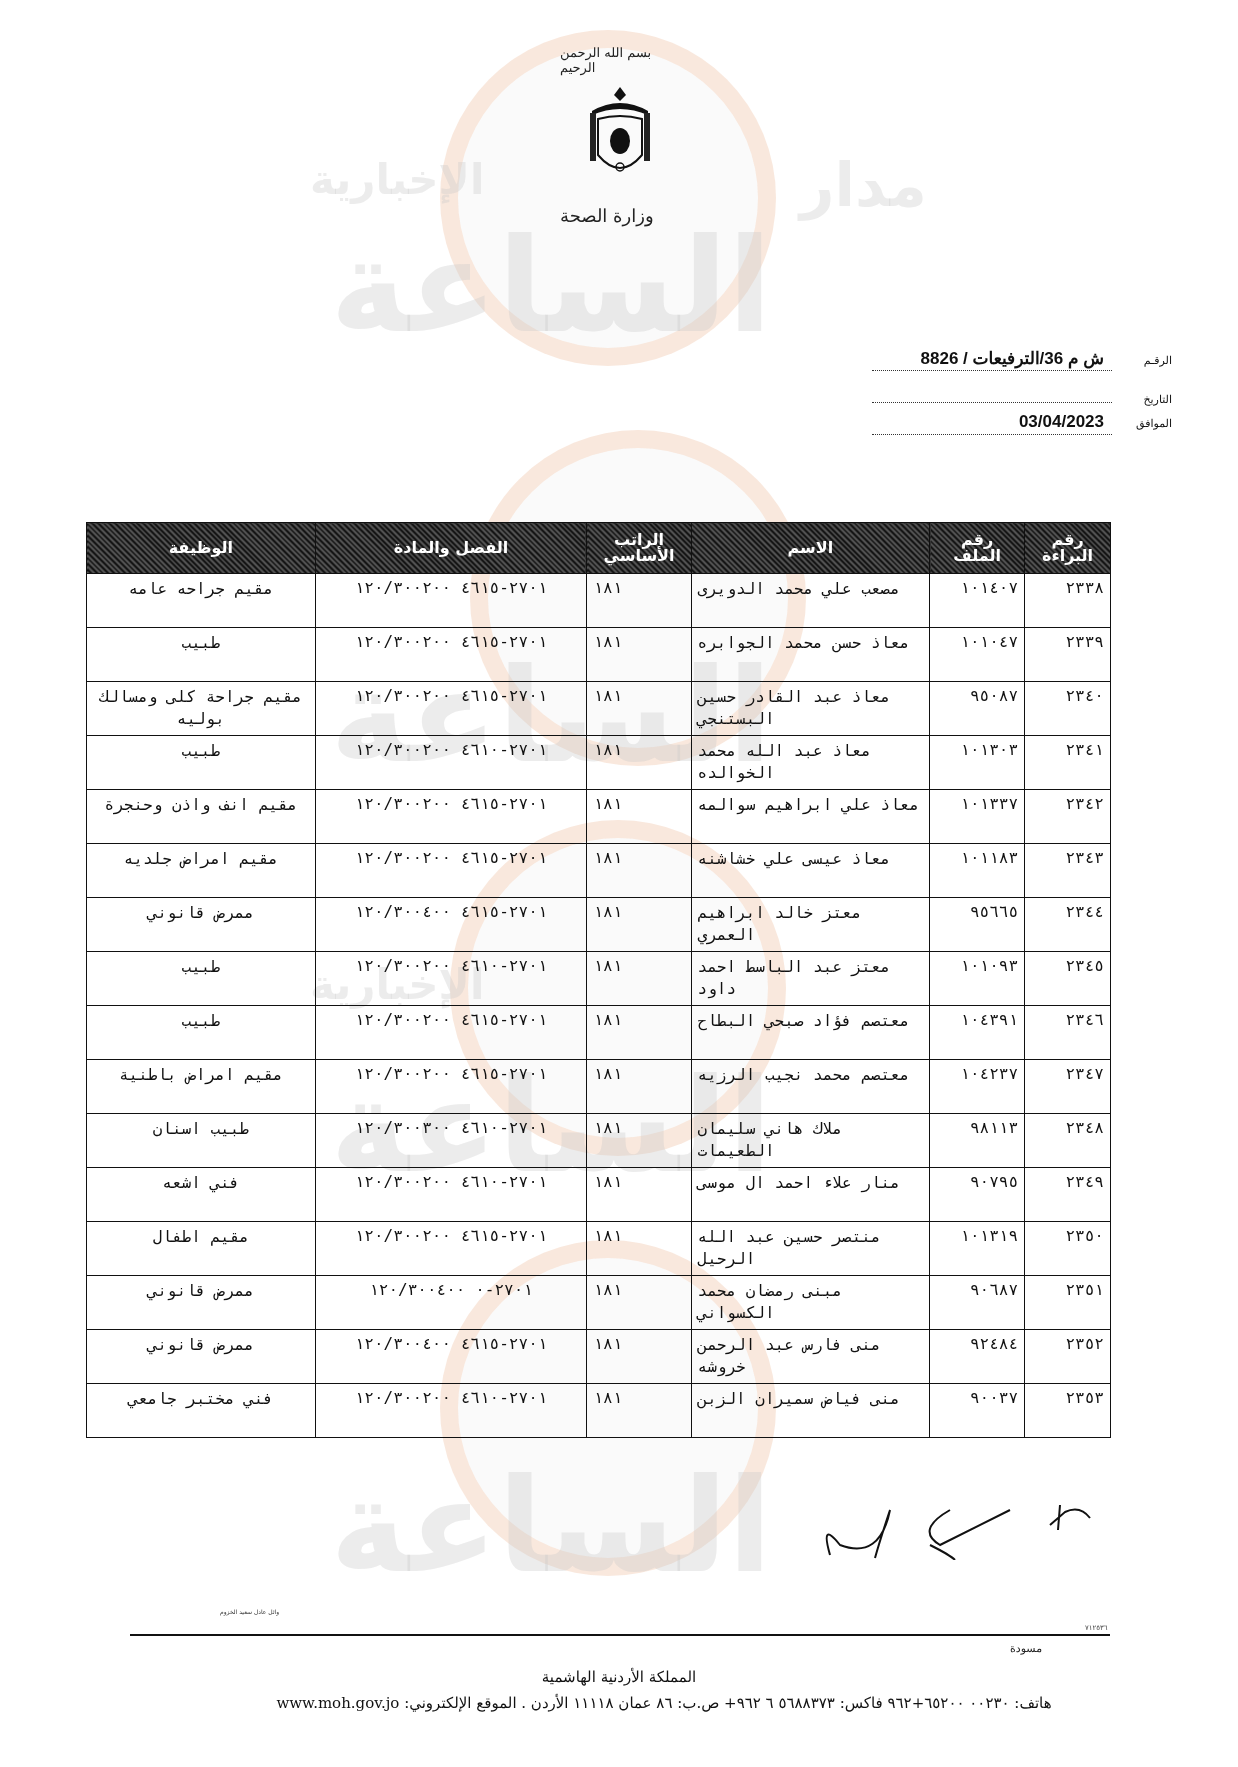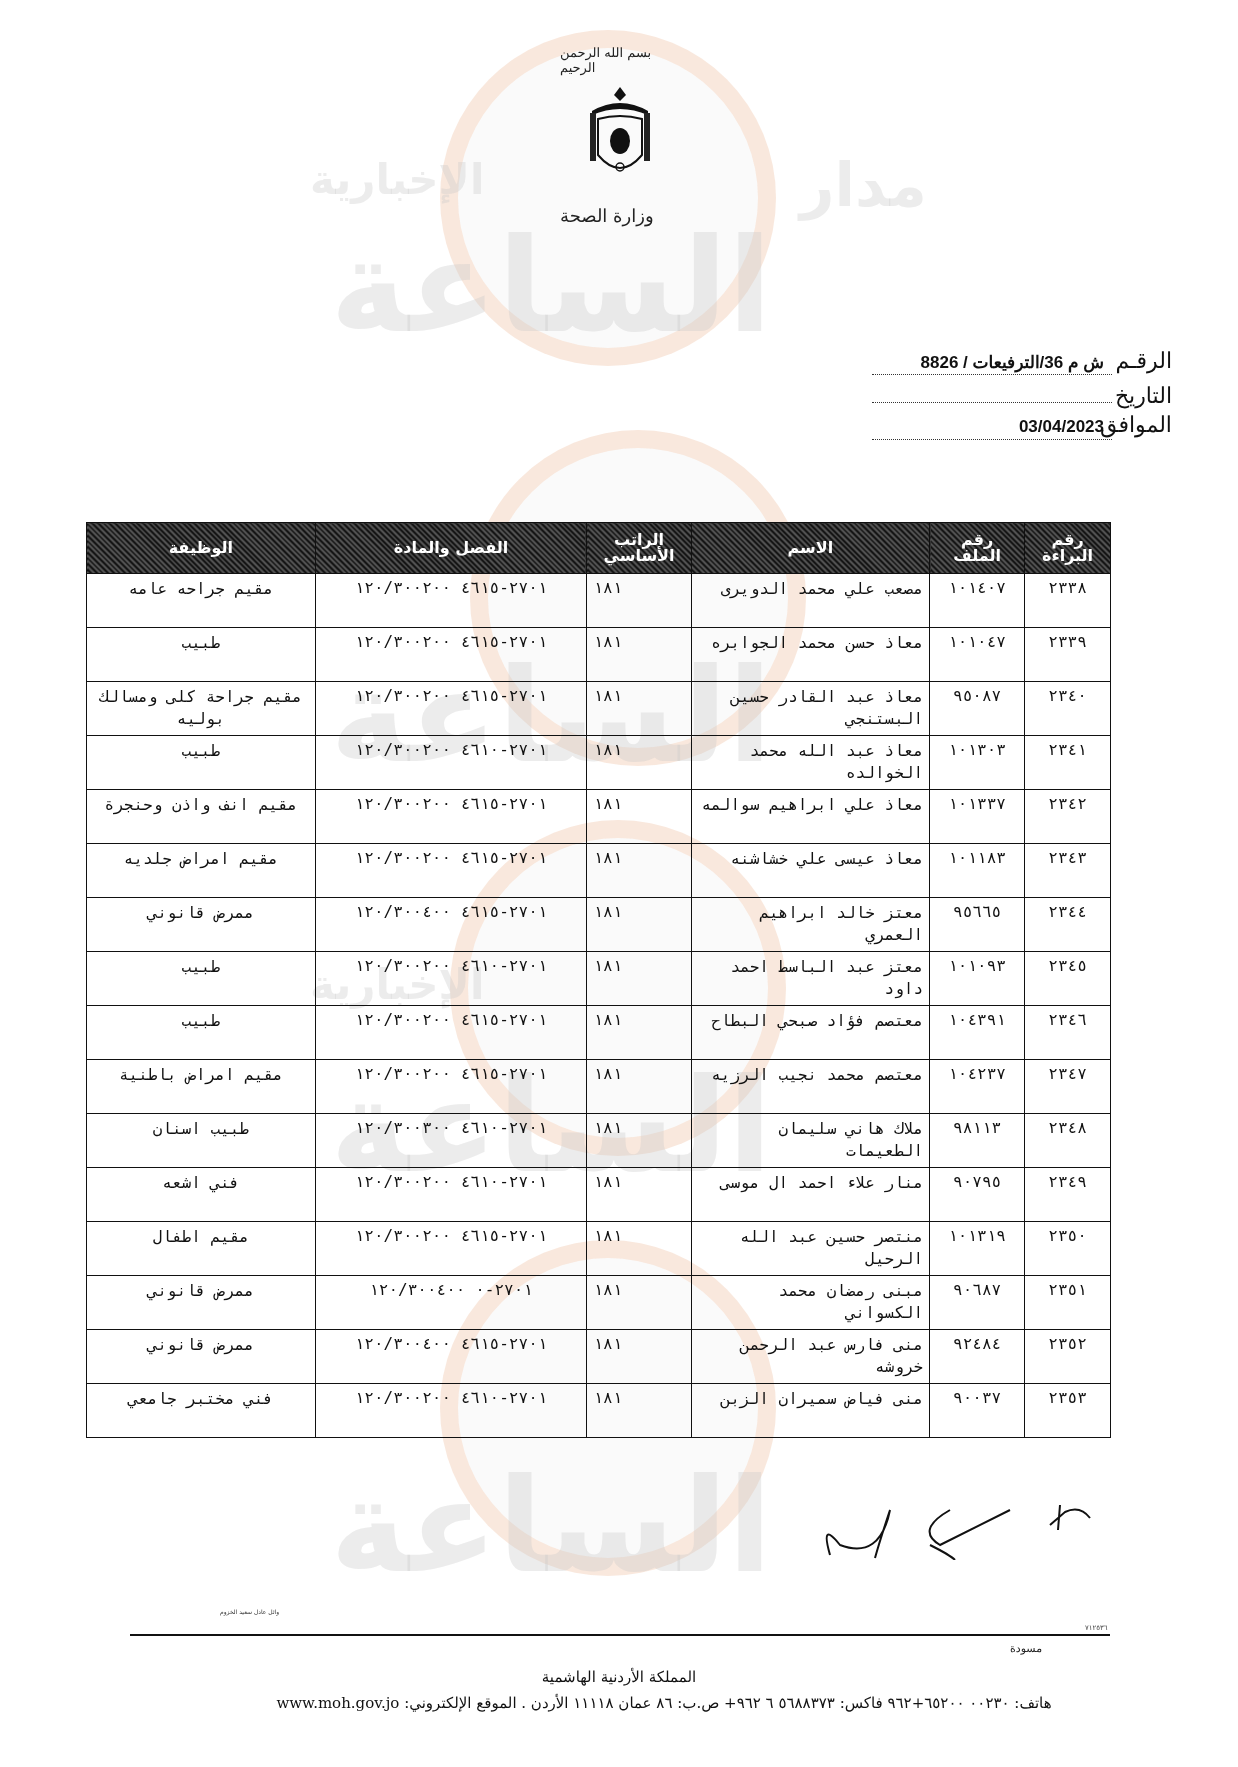--- a/index.html
+++ b/index.html
@@ -7,30 +7,30 @@
          font-family:"DejaVu Sans", sans-serif; color:#111; }
   .wm { position:absolute; pointer-events:none; }
   .wm-clock { border-radius:50%; border:18px solid rgba(245,170,120,0.22); background:rgba(235,235,235,0.25); }
   .wm-text { color:rgba(200,200,200,0.35); font-weight:bold; font-family:"DejaVu Sans", sans-serif; white-space:nowrap; direction:rtl; }
   .header-logo { position:absolute; left:560px; top:45px; width:120px; }
   .basmala { font-family:"DejaVu Serif", serif; font-size:13px; color:#222; }
   .emblem { width:72px; height:96px; margin:10px auto 0; position:relative; }
   .ministry { font-family:"DejaVu Serif", serif; font-size:18px; margin-top:24px; color:#222; }
   .refblock { position:absolute; right:66px; top:348px; width:300px; direction:rtl; font-family:"Liberation Sans", sans-serif; }
   .refrow { display:flex; align-items:baseline; height:32px; }
-  .reflabel { font-size:22px; width:60px; }
+  .reflabel { font-size:11px; width:60px; }
   .refval { flex:1; border-bottom:1.5px dotted #333; font-size:17px; font-weight:bold; padding-right:8px; height:22px; direction:rtl; }
   table.main { position:absolute; left:86px; top:522px; width:1025px; border-collapse:collapse; direction:rtl;
                font-family:"DejaVu Sans Mono", monospace; }
   table.main th { height:46px; border:1.5px solid #111; background:#222;
                   background-image:repeating-linear-gradient(45deg,#555 0 2px,#111 2px 4px),repeating-linear-gradient(-45deg,#888 0 1px,transparent 1px 3px);
                   color:#fff; font-size:16px; font-family:"DejaVu Sans", sans-serif; line-height:16px; padding:2px 16px; }
   table.main td { border:1.5px solid #111; vertical-align:top; font-size:16px; padding:4px 6px; height:45px; letter-spacing:2px; }
-  td.c-num, td.c-file { text-align:center; }
-  td.c-name { text-align:right; line-height:22px; }
+  td.c-num, td.c-file { }
+  td.c-name { text-align:left; line-height:22px; }
   td.c-sal { text-align:left; }
   td.c-sec { text-align:center; white-space:nowrap; direction:rtl; letter-spacing:1px; }
   td.c-job { text-align:center; line-height:22px; }
   .signature { position:absolute; left:820px; top:1500px; width:280px; height:60px; }
   .footer-line { position:absolute; left:130px; top:1634px; width:980px; height:2px; background:#111; }
   .footer-small { position:absolute; left:220px; top:1608px; font-size:6px; color:#333; direction:rtl; }
   .footer-note { position:absolute; left:1085px; top:1624px; font-size:7px; color:#444; }
   .footer-initial { position:absolute; left:1010px; top:1642px; font-size:11px; font-family:"DejaVu Serif", serif; color:#222; }
   .footer-kingdom { position:absolute; left:0; width:1238px; top:1668px; text-align:center; font-family:"DejaVu Serif", serif; font-size:15px; direction:rtl; }
   .footer-contact { position:absolute; left:214px; top:1694px; width:900px; text-align:center; font-family:"DejaVu Serif", serif; font-size:15px; direction:rtl; }

